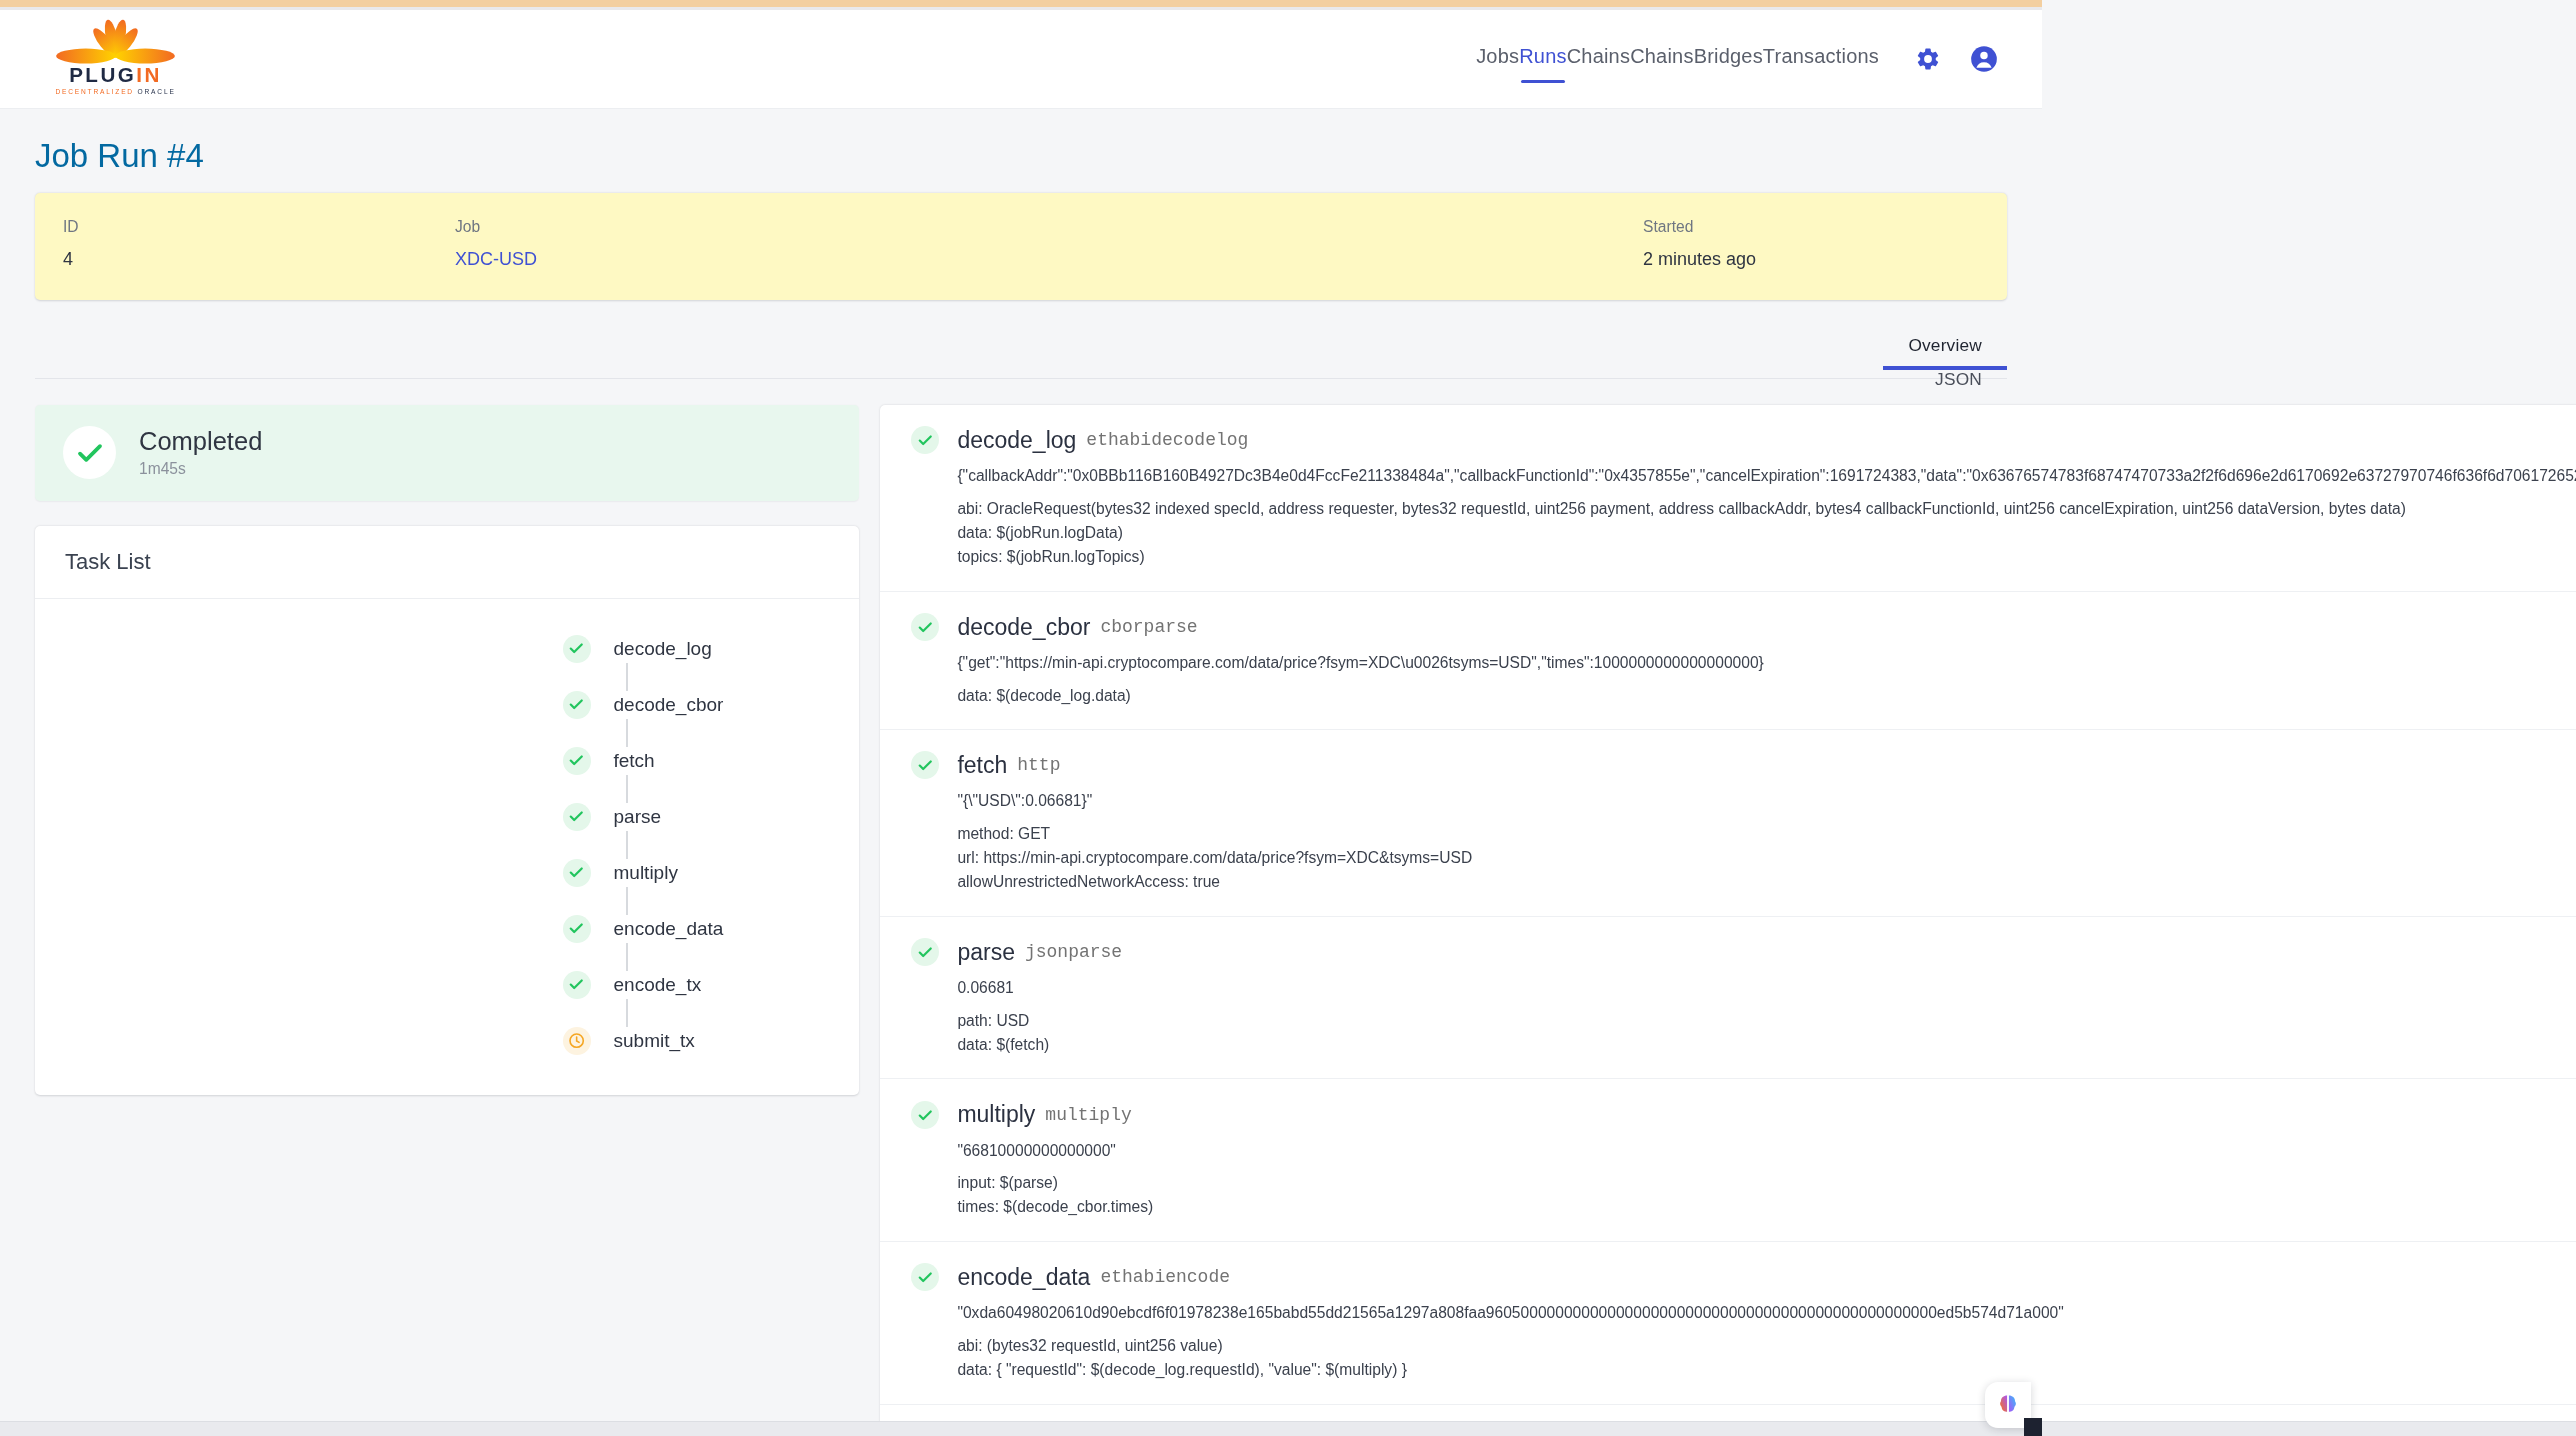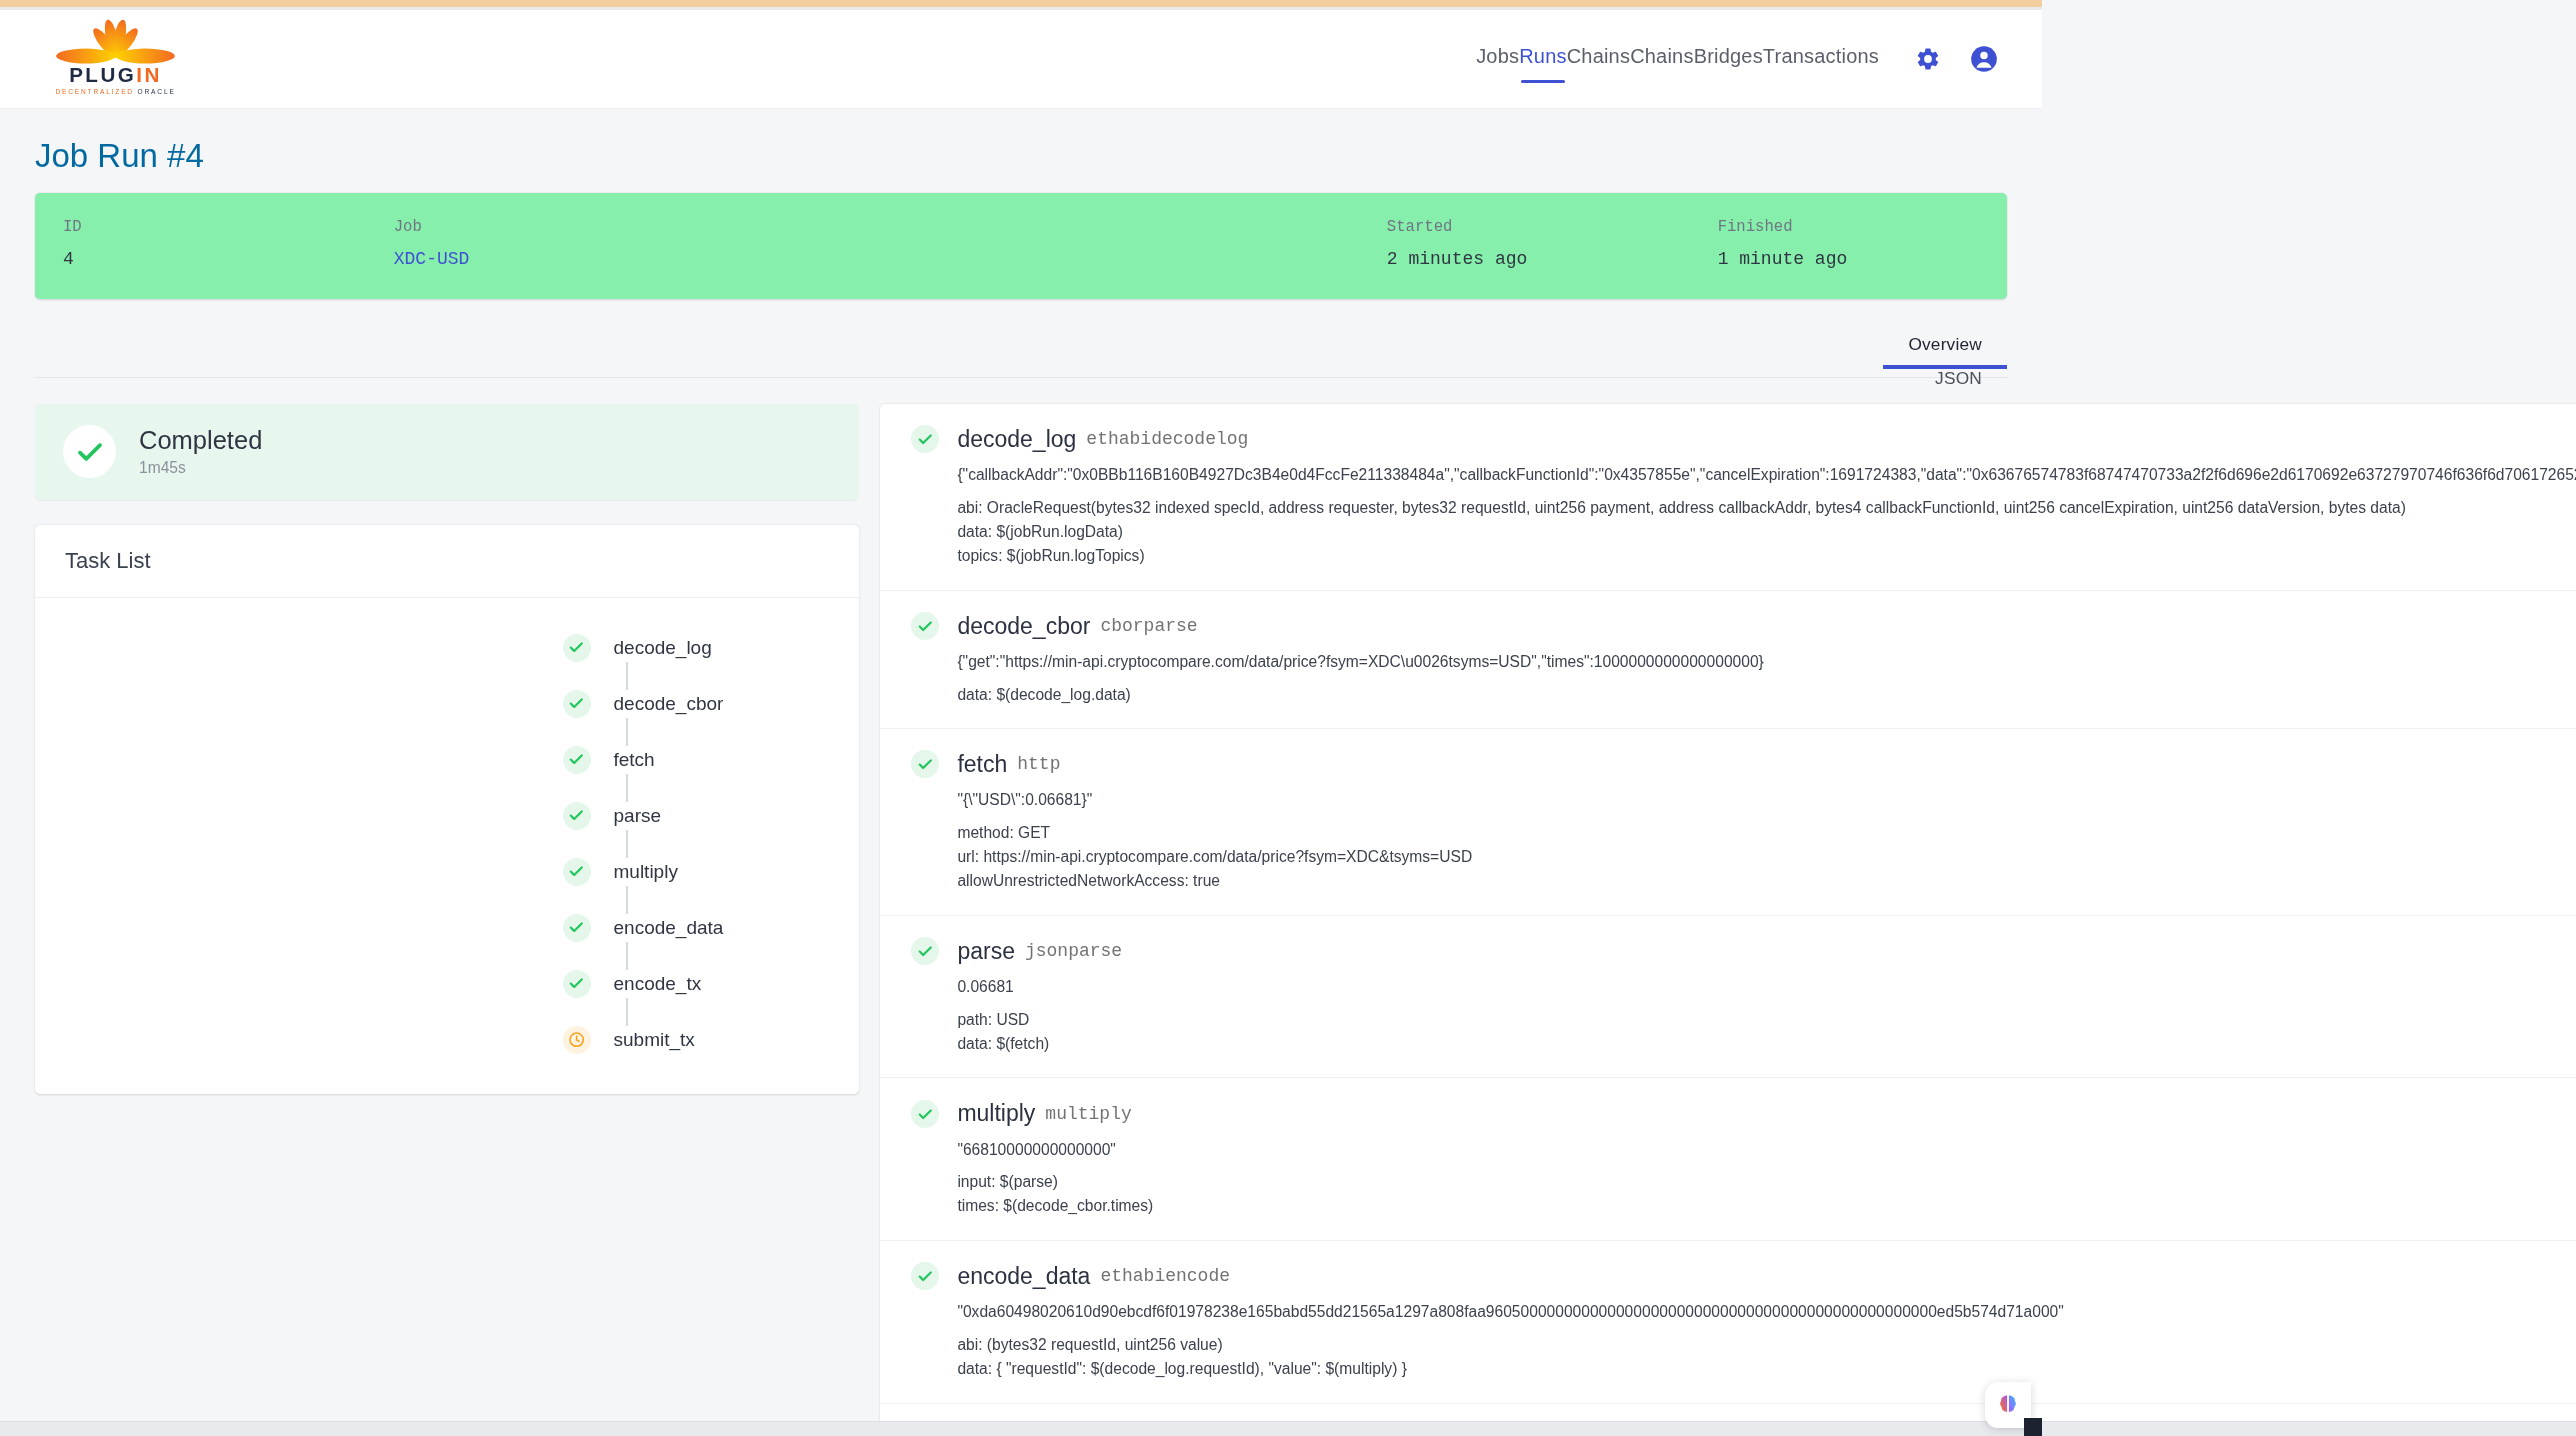--- a/index.html
+++ b/index.html
@@ -38,23 +38,23 @@
   .nav-icons { display:flex; align-items:center; gap:20px; margin-left:31px; }
 
   
   .page-title {
     font-size: 33px; color:#0369a1; font-weight:400;
     margin: 28px 0 18px 35px;
   }
 
   
   .summary-card {
-    margin: 0 35px; background:#86efac; border-radius:5px;
+    margin: 0 35px; background:#fef9c3; border-radius:5px;
     box-shadow: 0 0.8px 2.5px rgba(20,25,40,.10), 0 0.8px 1.6px rgba(20,25,40,.06);
-    display:flex; padding: 25px 0 30px 0; font-family: Liberation Mono, monospace;
+    display:flex; padding: 25px 0 30px 0;
   }
   .summary-col { padding: 0 0 0 28px; }
   .c-id { width: 412px; }
   .c-job { width: 1252px; }
   .c-start { width: 412px; }
   .c-fin { width: 395px; }
   .sum-label { font-size:15.6px; color:#6f7682; margin-bottom:13px; }
   .sum-value { font-size:18px; color:#2f3542; }
   .sum-link { font-size:18px; color:#3f51d3; cursor:pointer; text-decoration:none; }
 
@@ -224,24 +224,20 @@
       <div class="sum-value">4</div>
     </div>
     <div class="summary-col c-job">
       <div class="sum-label">Job</div>
       <a class="sum-link">XDC-USD</a>
     </div>
     <div class="summary-col c-start">
       <div class="sum-label">Started</div>
       <div class="sum-value">2 minutes ago</div>
     </div>
-    <div class="summary-col c-fin">
-      <div class="sum-label">Finished</div>
-      <div class="sum-value">1 minute ago</div>
-    </div>
   </div>
 
   <div class="tabs">
     <div class="tab active">Overview</div>
     <div class="tab">JSON</div>
   </div>
 
   <div class="body-wrap">
 
     <div class="left-col">

